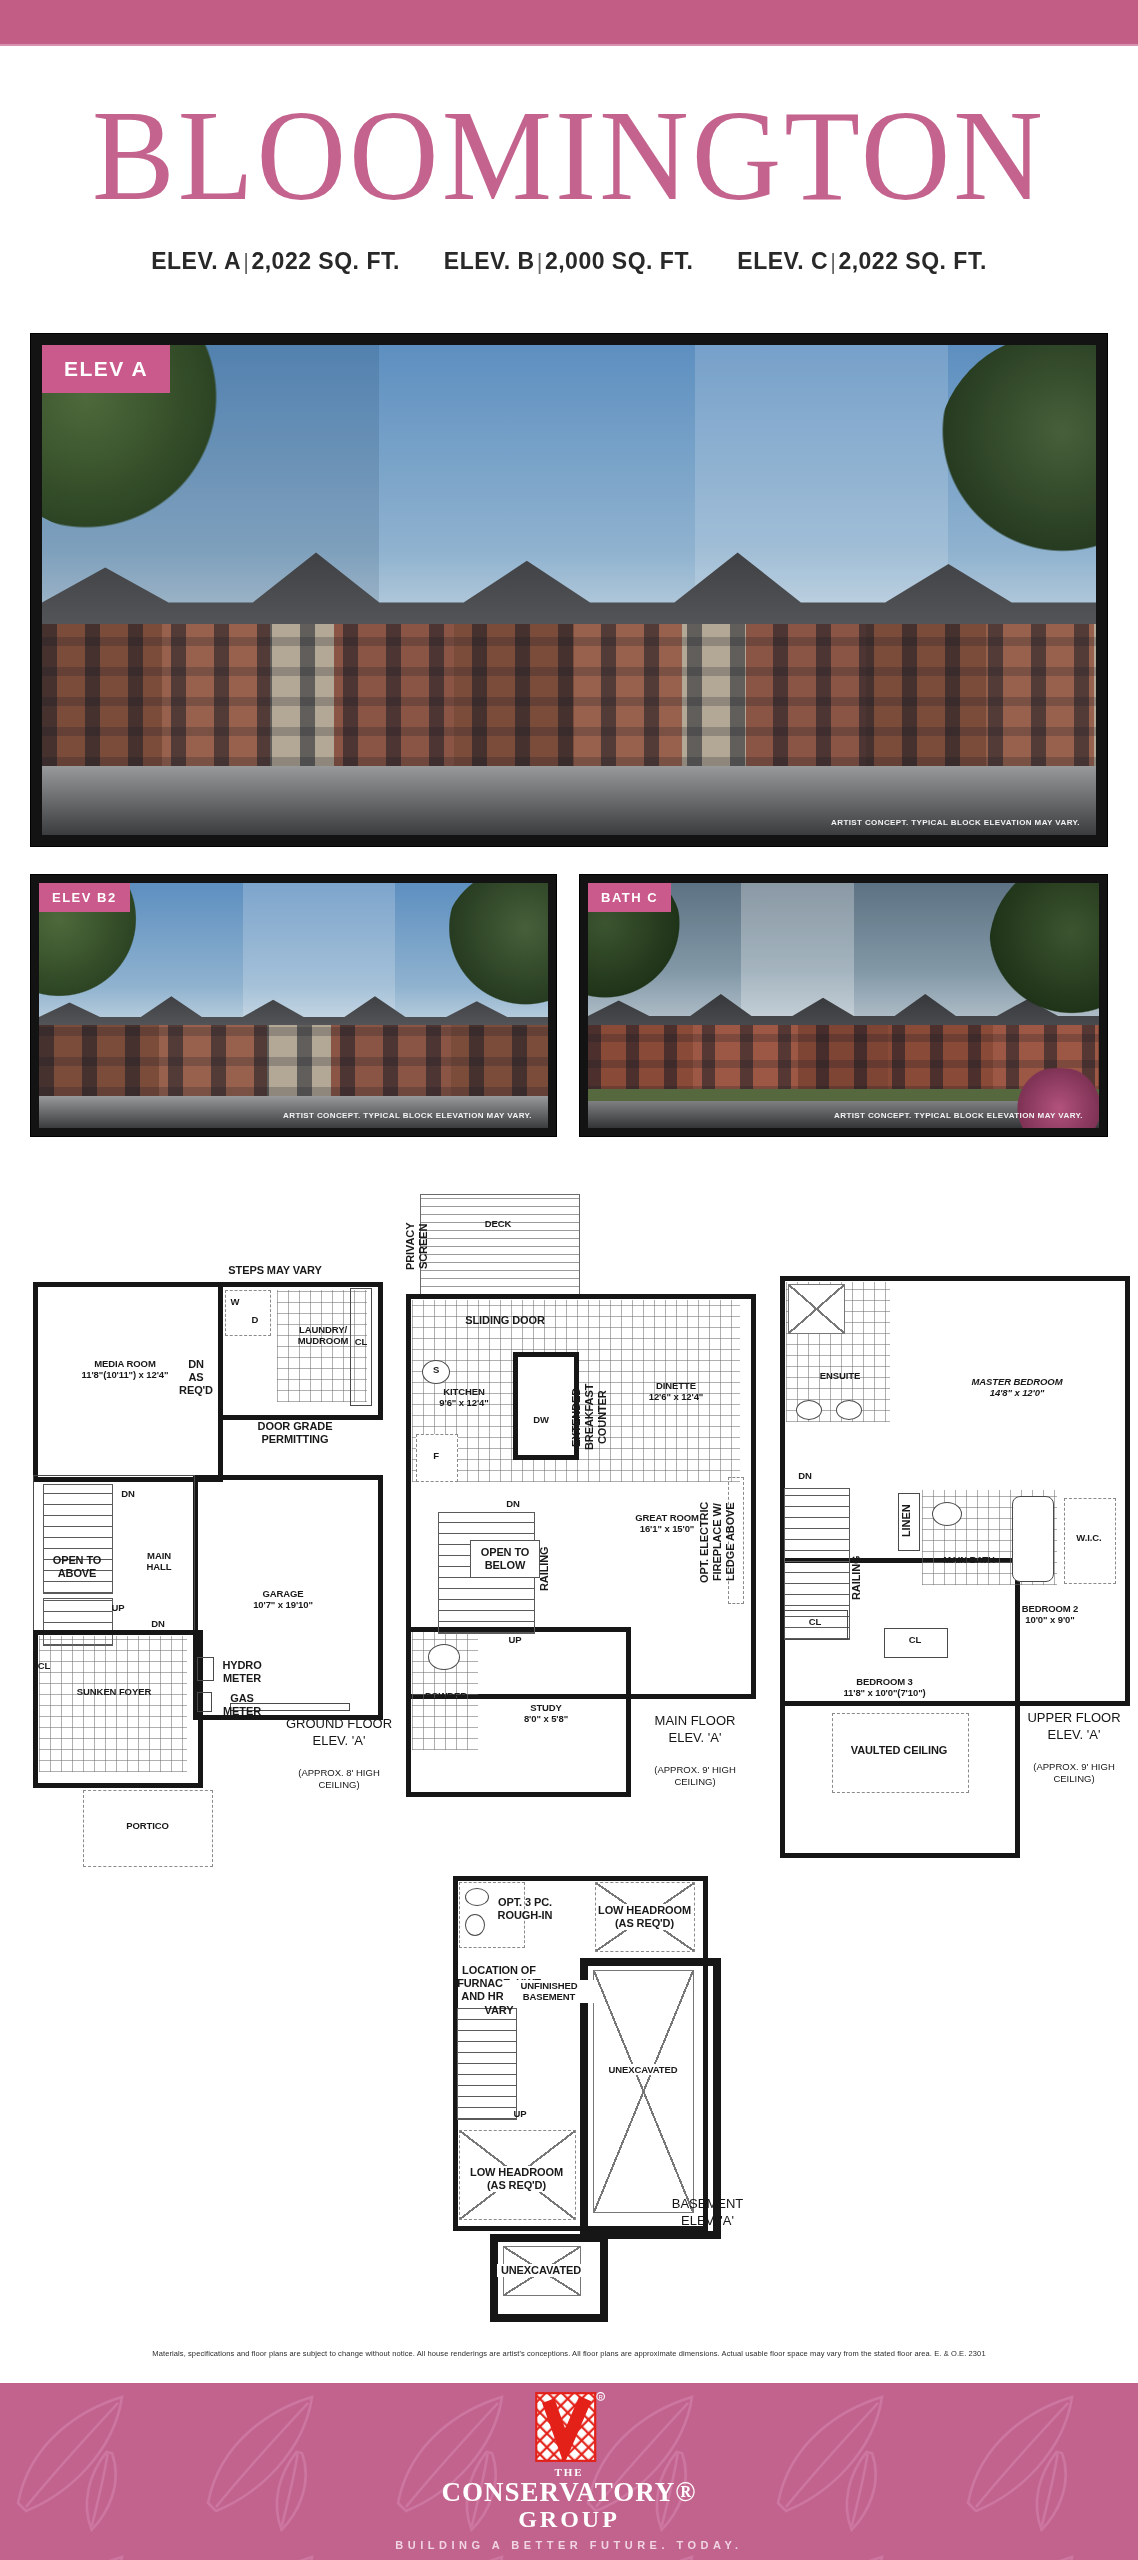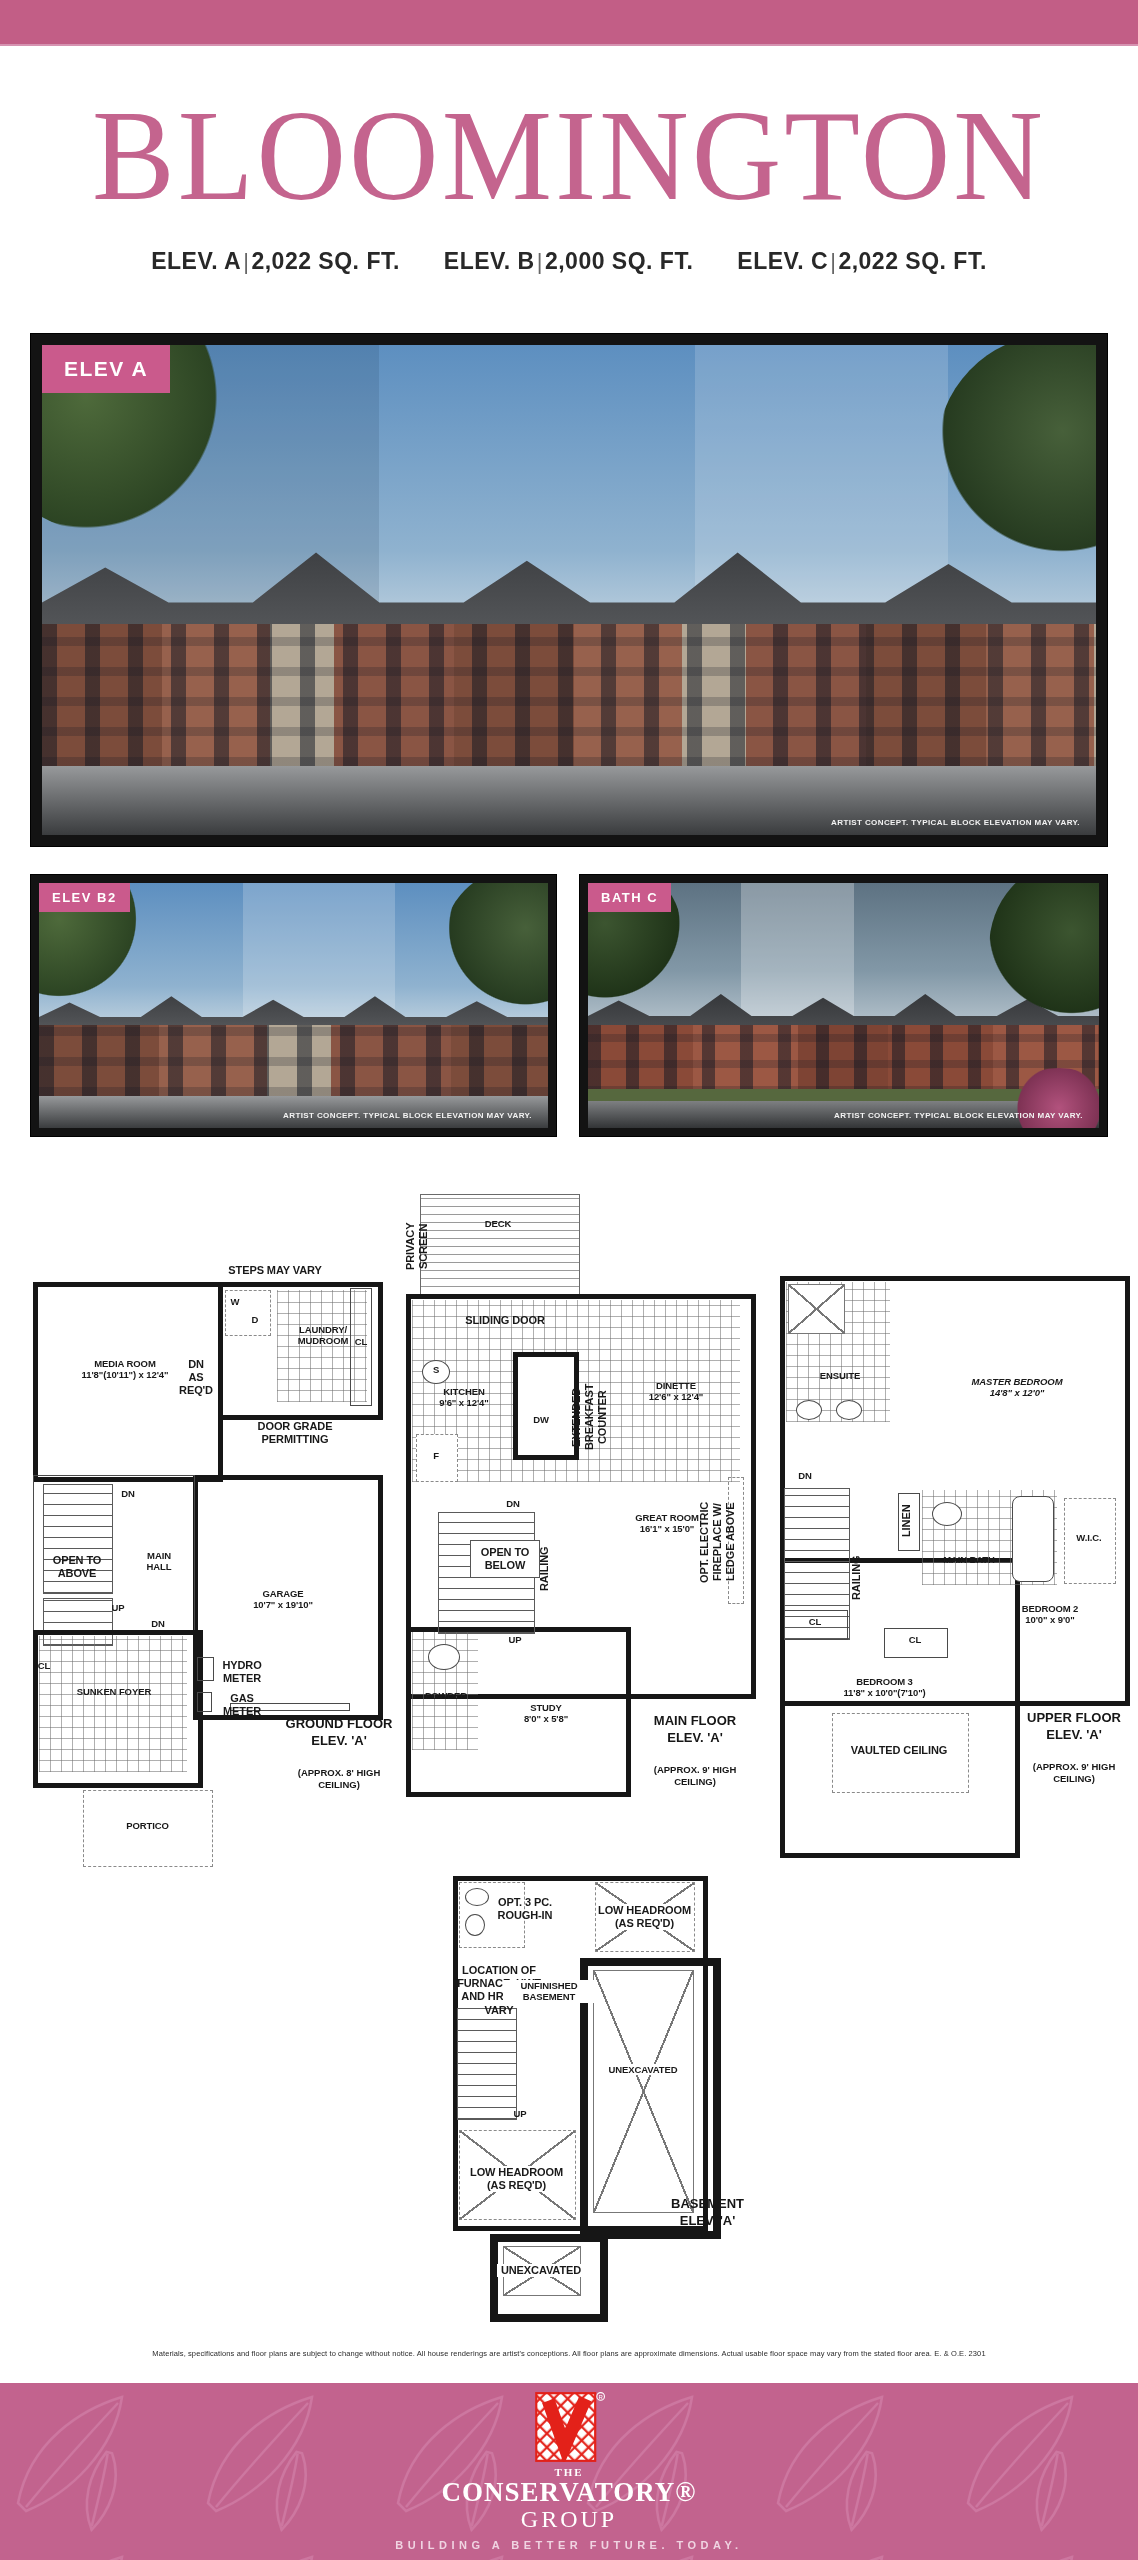--- a/index.html
+++ b/index.html
@@ -57,34 +57,34 @@
   .xb{position:absolute;border:1px solid #777;background:
       linear-gradient(to top right,rgba(0,0,0,0) calc(50% - 1px),#777 calc(50% - 1px) calc(50% + 1px),rgba(0,0,0,0) calc(50% + 1px)),
       linear-gradient(to bottom right,rgba(0,0,0,0) calc(50% - 1px),#777 calc(50% - 1px) calc(50% + 1px),rgba(0,0,0,0) calc(50% + 1px));}
   .xbd{border:1.5px dashed #8a8a8a;}
   .crc{position:absolute;border:1.5px solid #4a4a4a;border-radius:50%;}
   .pl{position:absolute;font-weight:bold;font-size:9.5px;line-height:1.2;color:#191919;
       text-align:center;white-space:pre-line;letter-spacing:-.1px;}
   .pl.sm{font-size:11px;}
   .pl.v{writing-mode:vertical-rl;transform:rotate(180deg);}
   .pl.box{border:1.5px solid #555;padding:5px 3px;background:#fff;}
-  .ft{position:absolute;font-weight:bold;font-size:13px;line-height:1.25;color:#161616;text-align:center;white-space:pre-line;}
+  .ft{position:absolute;font-weight:normal;font-size:13px;line-height:1.25;color:#161616;text-align:center;white-space:pre-line;}
   .ft .sub{font-size:9.5px;margin-top:2px;white-space:pre-line;}
 
   .disclaimer{position:absolute;left:0;top:2349px;width:1138px;text-align:center;
       font-size:7.5px;color:#2b2b2b;letter-spacing:.1px;}
 
   
   .footer{position:absolute;left:0;top:2383px;width:1138px;height:177px;background:#c2638e;overflow:hidden;}
   .footer svg.pat{position:absolute;left:0;top:0;}
   .brand{position:absolute;left:0;top:0;width:1138px;height:177px;display:flex;flex-direction:column;
          align-items:center;justify-content:center;z-index:2;}
   .brand .the{color:#fff;font-family:"Liberation Serif",serif;font-weight:bold;font-size:11px;letter-spacing:2px;margin-top:4px;}
   .brand .name{color:#fff;font-family:"Liberation Serif",serif;font-weight:bold;font-size:27px;letter-spacing:1px;line-height:1.05;}
-  .brand .grp2{color:#fff;font-family:"Liberation Serif",serif;font-weight:normal;font-size:24px;letter-spacing:3px;line-height:1.1;}
+  .brand .grp2{color:#fff;font-family:"Liberation Serif",serif;font-weight:bold;font-size:24px;letter-spacing:3px;line-height:1.1;}
   .brand .tag{color:#f0d4e2;font-size:11px;letter-spacing:4.5px;margin-top:7px;font-weight:bold;}
 </style>
 </head>
 <body>
 
 <div class="page">
 
   <div class="topbar"></div>
 
   <div class="title">BLOOMINGTON</div>

